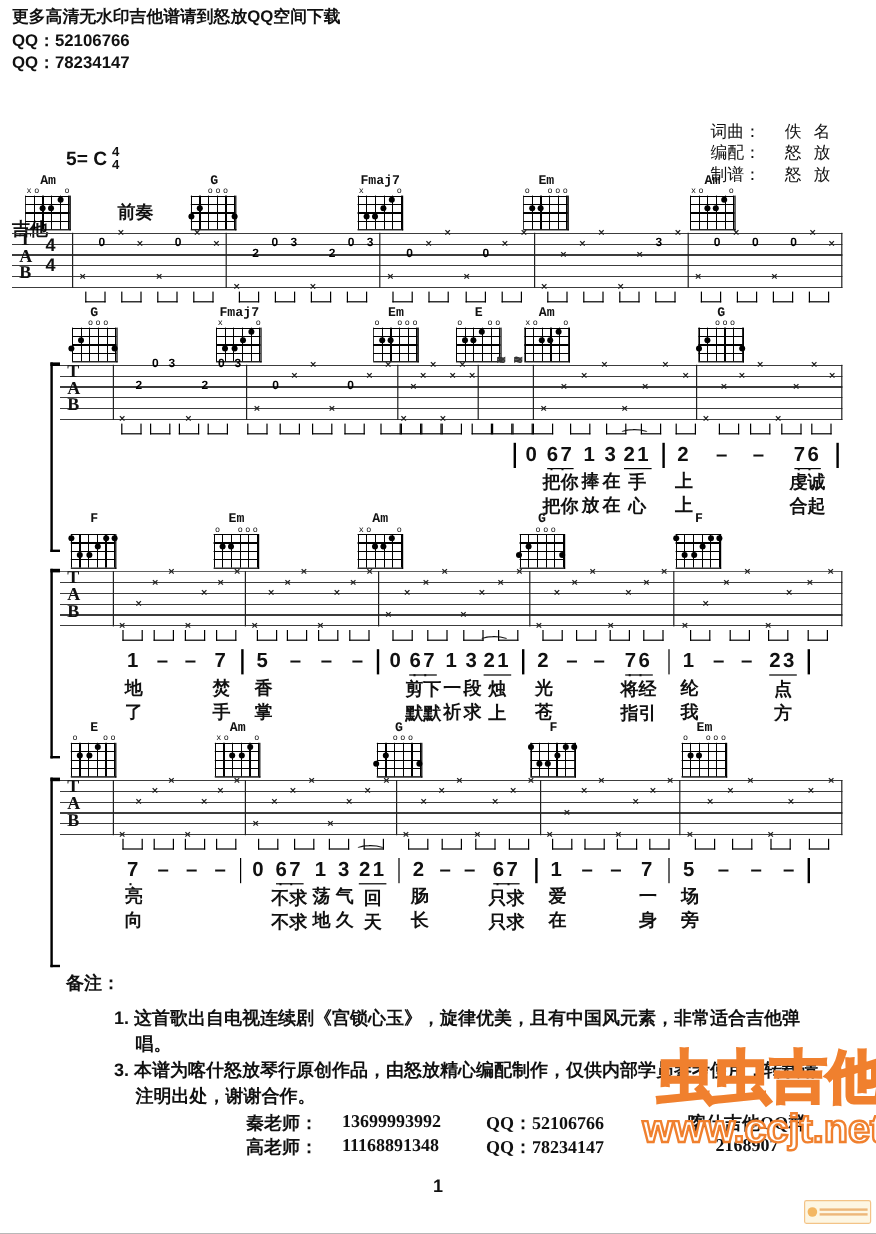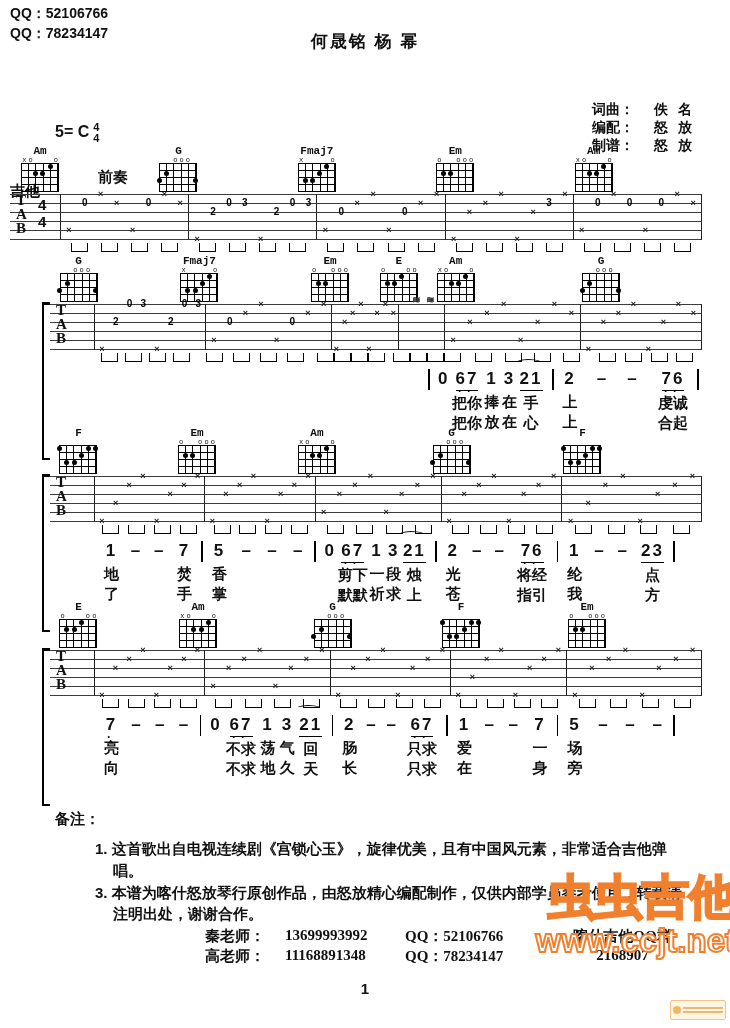--- a/index.html
+++ b/index.html
@@ -4,21 +4,21 @@
 <style>
   html,body{margin:0;padding:0;background:#888;}
   body{font-family:"Liberation Sans","DejaVu Sans",sans-serif;}
   .page{position:relative;width:730px;height:1028px;background:#fff;color:#111;overflow:hidden;margin:0 auto;}
   
   .hdr{position:absolute;left:10px;top:4px;font-size:14px;font-weight:bold;line-height:1.4;white-space:nowrap;}
   .titleblk{position:absolute;left:0;right:0;top:28px;text-align:center;}
   .title{font-size:27px;font-weight:bold;letter-spacing:3px;}
   .artists{font-size:17px;font-weight:bold;margin-top:2px;letter-spacing:2px;}
   .book{font-size:15px;font-weight:bold;margin-top:4px;}
-  .credits{position:absolute;right:28px;top:100px;font-size:14px;font-weight:bold;line-height:1.3;}
+  .credits{position:absolute;right:28px;top:100px;font-size:14px;font-weight:normal;line-height:1.3;}
   .credits .crow{display:flex;justify-content:flex-end;gap:20px;}
   .credits .cval{letter-spacing:10px;}
   .keysig{position:absolute;left:55px;top:122px;font-size:16px;font-weight:bold;}
   .frac{display:inline-block;vertical-align:middle;text-align:center;font-size:11px;line-height:1;margin-left:4px;font-weight:bold;}
   
   .sys{position:absolute;left:50px;width:652px;}
   .sys1{left:10px;width:692px;}
   .guitar-lab{position:absolute;left:0px;top:36px;font-size:15px;font-weight:bold;}
   .intro-lab{position:absolute;left:88px;top:22px;font-size:15px;font-weight:bold;}
   .chordrow{display:flex;height:48px;position:relative;}
@@ -86,26 +86,26 @@
   .badge .bdot{width:8px;height:8px;border-radius:50%;background:#f0a030;flex:none;}
   .badge .blines{flex:1;}
   .badge .blines i{display:block;height:2px;background:#e89f4e;margin:2px 0;}
 </style>
 </head>
 <body>
 
 <div class="page">
 
   <div class="hdr">
+    <div>更多高清无水印吉他谱请到怒放QQ空间下载</div>
     <div>QQ：52106766</div>
     <div>QQ：78234147</div>
   </div>
 
   <div class="titleblk">
-    <div class="artists">何晟铭 杨 幂</div>
   </div>
 
   <div class="credits">
     <div class="crow">
         <span>词曲：</span>
         <span class="cval">佚名</span>
       </div>
     <div class="crow">
         <span>编配：</span>
         <span class="cval">怒放</span>

